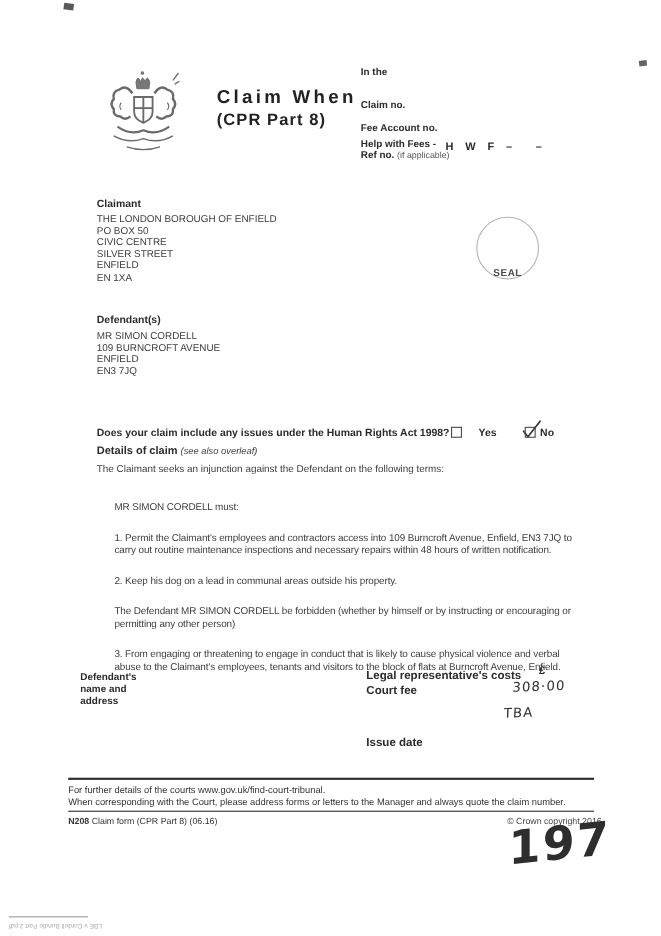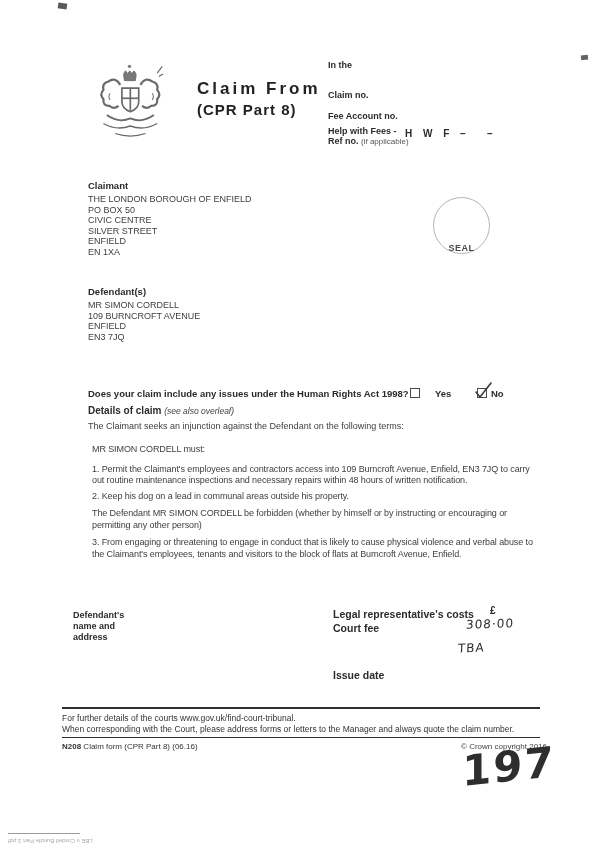--- a/index.html
+++ b/index.html
@@ -18,21 +18,21 @@
     width:10px; height:10px; border:1.3px solid #4a4a4a; background:#fff;
     display:inline-block; box-sizing:border-box;
   }
   .addr-line { display:block; }
   .seal-circle {
     width:55px; height:55px; border:1px solid #b5b5b5; border-radius:50%;
     display:flex; align-items:flex-end; justify-content:center;
     font-size:9px; letter-spacing:0.5px; color:#4a4a4a; font-weight:bold;
   }
   .rule { background:#2f2f2f; }
-  .bodytext p { margin:4px; }
+  .bodytext p { margin:16px; }
   .artifact { background:#3c3c3c; }
   .wm {
     color:#ababab; font-size:6px; transform:rotate(180deg);
     transform-origin:center; white-space:nowrap;
   }
 </style>
 </head>
 <body>
 
 <div class="page">
@@ -52,21 +52,21 @@
         <path d="M60 26 q6 -10 14 -4 q8 2 6 10 q5 6 0 11 q1 8 -7 8 q-5 5 -11 0" stroke-width="2.6"></path>
         <path d="M80 12 l6 -8 M82 16 l5 -3" stroke-width="1.4"></path>
         <path d="M20 62 q14 10 28 4 q14 6 28 -4" stroke-width="2.2"></path>
         <path d="M16 72 q16 9 32 3 q16 6 32 -3" stroke-width="1.6"></path>
         <path d="M30 84 q18 6 36 0" stroke-width="1.4"></path>
         <path d="M24 36 q-3 4 0 8 M74 36 q3 4 0 8" stroke-width="1.2"></path>
       </g>
     </svg>
   </div>
 
-  <div class="abs" style="left:197px; top:79px; font-size:17px; font-weight:bold; letter-spacing:3px; color:#222;">Claim From</div>
+  <div class="abs" style="left:197px; top:79px; font-size:17px; font-weight:bold; letter-spacing:3px; color:#222;">Claim When</div>
   <div class="abs" style="left:197px; top:101px; font-size:15px; font-weight:bold; letter-spacing:1px; color:#222;">(CPR Part 8)</div>
 
   <div class="abs form-lbl" style="left:328px; top:60px; font-size:9px;">In the</div>
   <div class="abs form-lbl" style="left:328px; top:90px; font-size:9px;">Claim no.</div>
   <div class="abs form-lbl" style="left:328px; top:111px; font-size:9px;">Fee Account no.</div>
   <div class="abs form-lbl" style="left:328px; top:126px; font-size:9px; line-height:10px;">
     <span>Help with Fees -</span><br>
     <span>Ref no.</span>
     <span style="font-weight:normal; color:#555; font-size:8px;">(if applicable)</span>
   </div>

